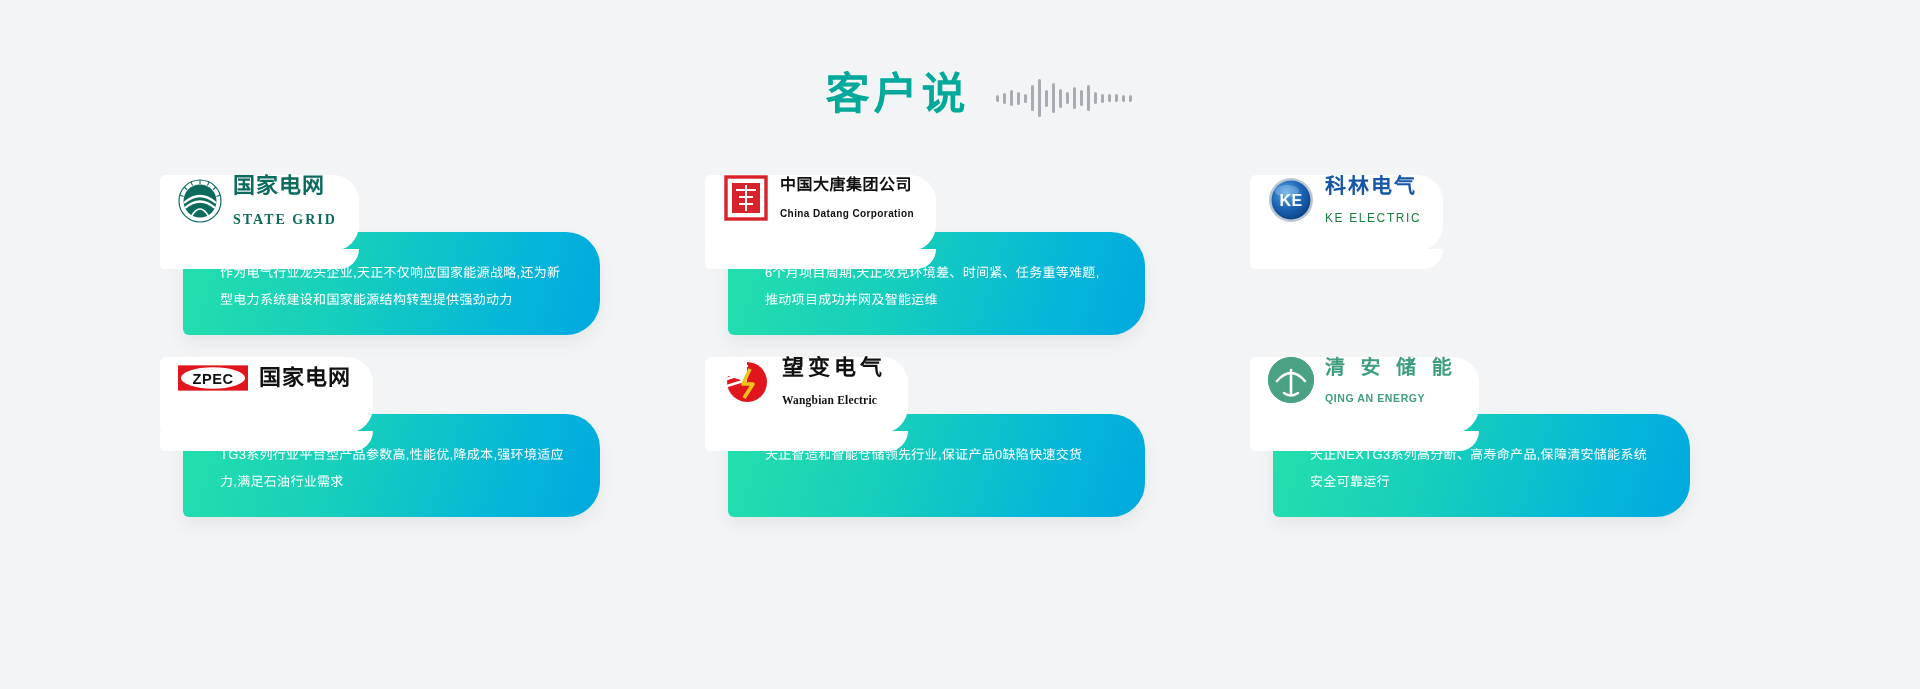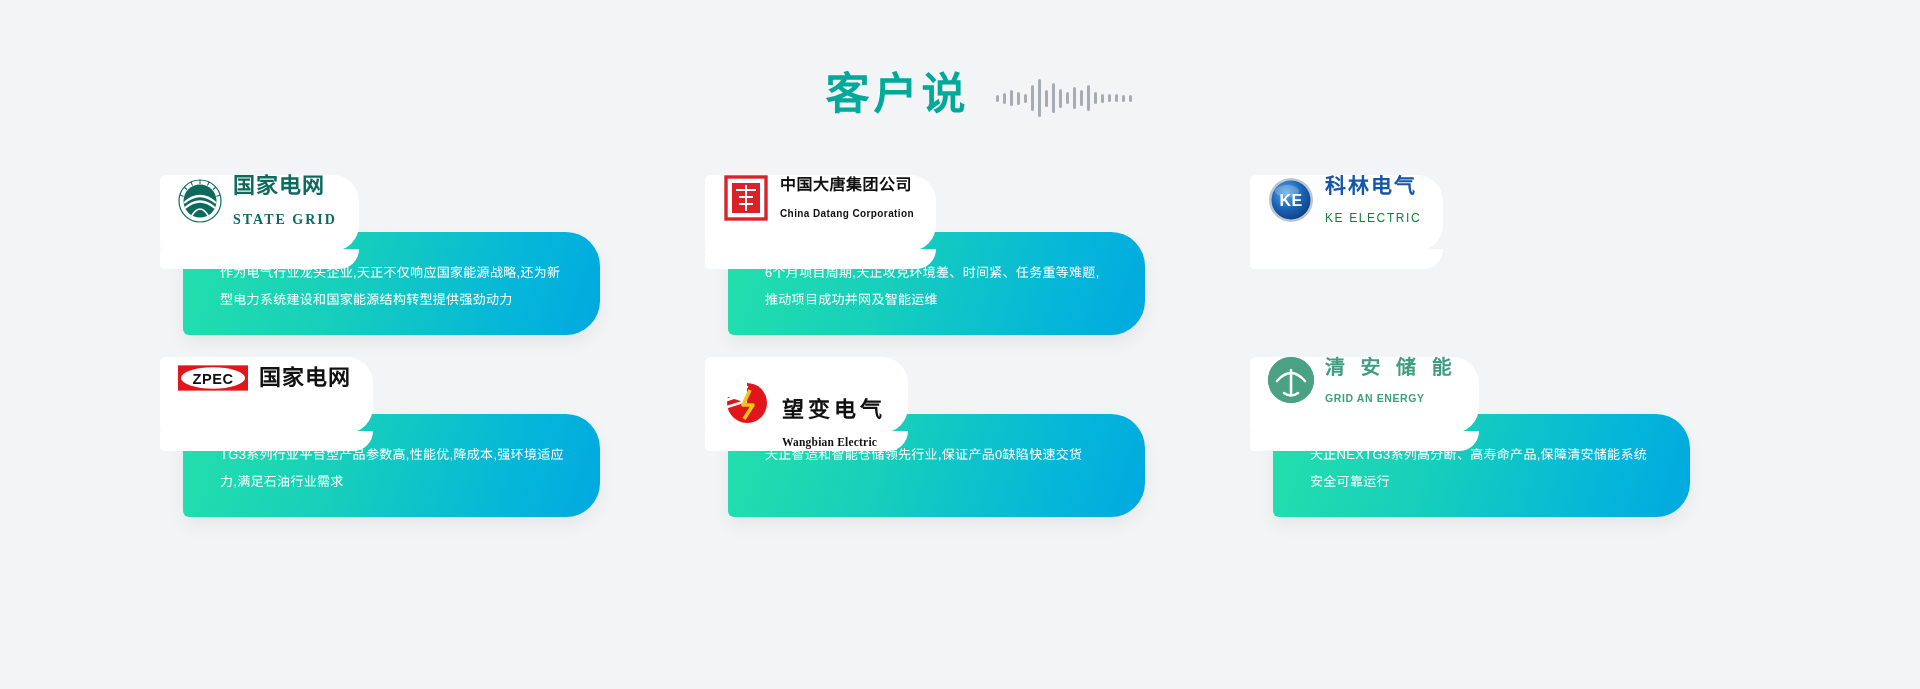--- a/index.html
+++ b/index.html
@@ -136,21 +136,21 @@
   .brand-stategrid .logo-en { color: #0d6b5e; font-family: "Liberation Serif", serif; font-size: 14px; letter-spacing: 2px; }
 
   .brand-datang .logo-cn { color: #111111; font-size: 16px; letter-spacing: 0.5px; }
   .brand-datang .logo-en { color: #111111; font-size: 10px; letter-spacing: 0.4px; font-weight: 600; }
 
   .brand-ke .logo-cn { color: #1656a8; font-size: 21px; letter-spacing: 2px; }
   .brand-ke .logo-en { color: #15803d; font-size: 12px; letter-spacing: 1.6px; font-weight: 500; }
 
   .brand-zpec .logo-cn { color: #111111; font-size: 22px; letter-spacing: 1px; }
 
-  .brand-wangbian .logo-cn { color: #111111; font-size: 22px; letter-spacing: 4px; font-family: "Liberation Serif", serif; margin-top: 42px; }
+  .brand-wangbian .logo-cn { color: #111111; font-size: 22px; letter-spacing: 4px; font-family: "Liberation Serif", serif; }
   .brand-wangbian .logo-en { color: #111111; font-size: 11.5px; letter-spacing: 0.2px; font-family: "Liberation Serif", serif; font-weight: 700; }
 
   .brand-qingan .logo-cn { color: #3e9e7f; font-size: 20px; letter-spacing: 5px; }
   .brand-qingan .logo-en { color: #3e9e7f; font-size: 10.5px; letter-spacing: 0.6px; font-weight: 700; }
 
   
   .mark-stategrid { width: 44px; height: 44px; border-radius: 50%; position: relative; }
   .mark-datang   { width: 46px; height: 46px; position: relative; }
   .mark-ke       { width: 46px; height: 46px; border-radius: 50%; position: relative; }
   .mark-zpec     { width: 70px; height: 42px; position: relative; }
@@ -328,19 +328,19 @@
         <div class="logo-mark mark-qingan">
           <svg width="46" height="46" viewBox="0 0 46 46">
             <circle cx="23" cy="23" r="23" fill="#4aa184"></circle>
             <path d="M9 24 Q23 8 37 24" fill="none" stroke="#ffffff" stroke-width="2.6" stroke-linecap="round"></path>
             <line x1="23" y1="13" x2="23" y2="36" stroke="#ffffff" stroke-width="2.6" stroke-linecap="round"></line>
             <path d="M16 36 Q23 41 30 36" fill="none" stroke="#ffffff" stroke-width="2.6" stroke-linecap="round"></path>
           </svg>
         </div>
         <div class="logo-text">
           <span class="logo-cn">清 安 储 能</span>
-          <span class="logo-en">GRID AN ENERGY</span>
+          <span class="logo-en">QING AN ENERGY</span>
         </div>
       </div>
     </div>
   </div>
 
 </div>
 
 </body></html>

